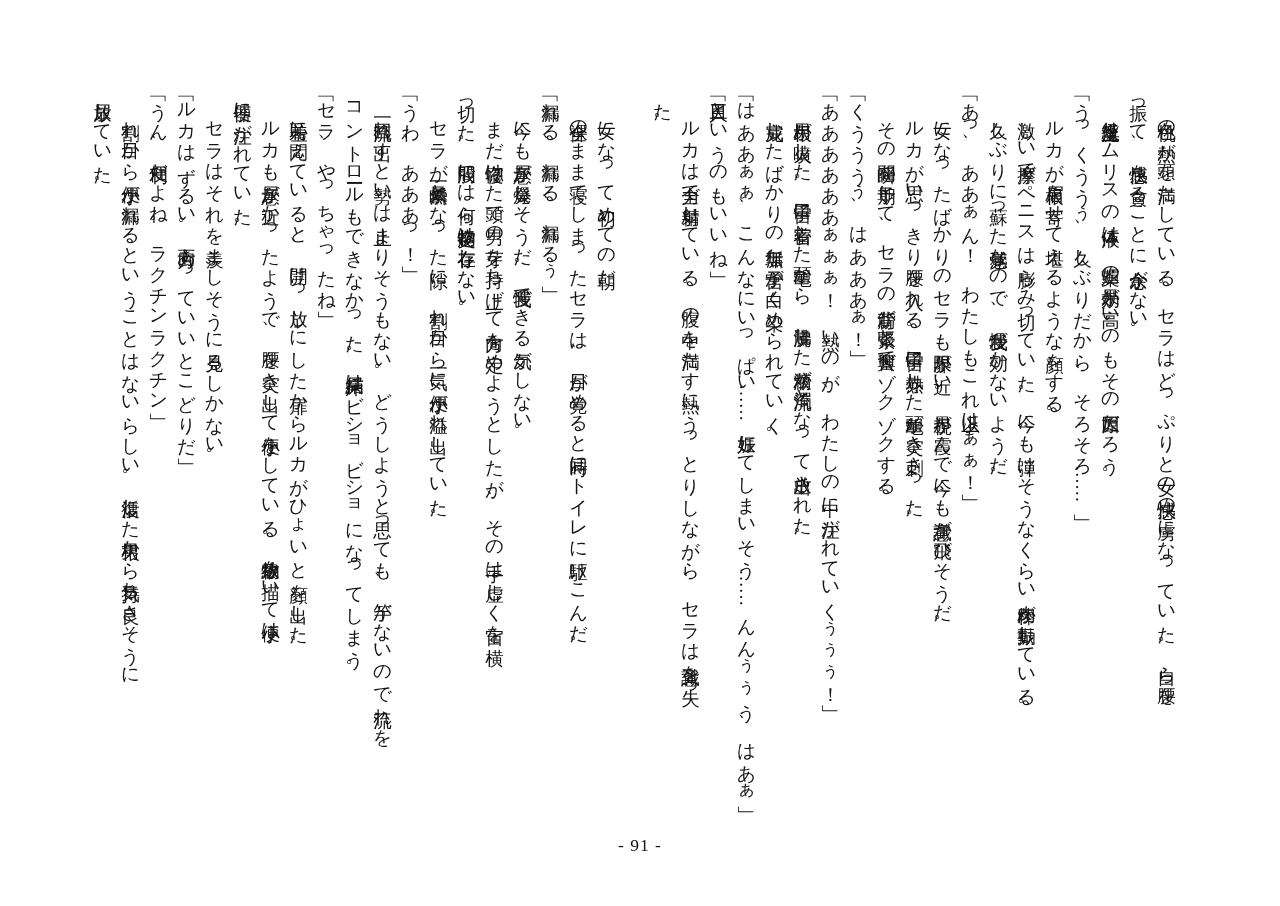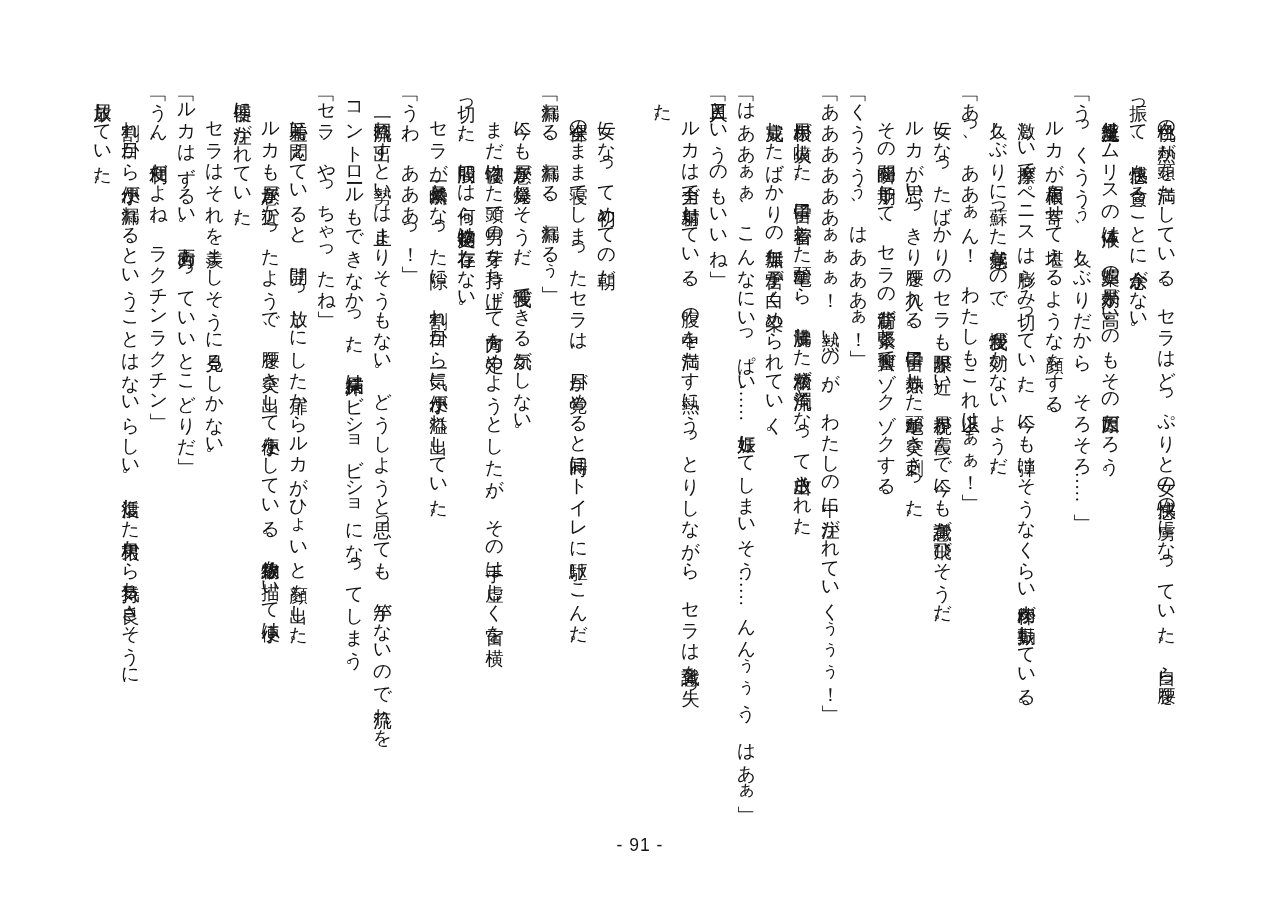--- a/index.html
+++ b/index.html
@@ -41,21 +41,21 @@
   }
   .text-block p.blank {
     min-width: 28px; 
   }
   .page-number {
     position: absolute;
     left: 0;
     right: 0;
     top: 835px;
     text-align: center;
-    font-family: Liberation Sans, sans-serif;
+    font-family: Liberation Serif, serif;
     font-size: 17.5px;
     letter-spacing: 1px;
     color: var(--fg, #141414);
   }
 </style>
 </head>
 <body>
 
 <div class="page">
   <main class="text-block">

